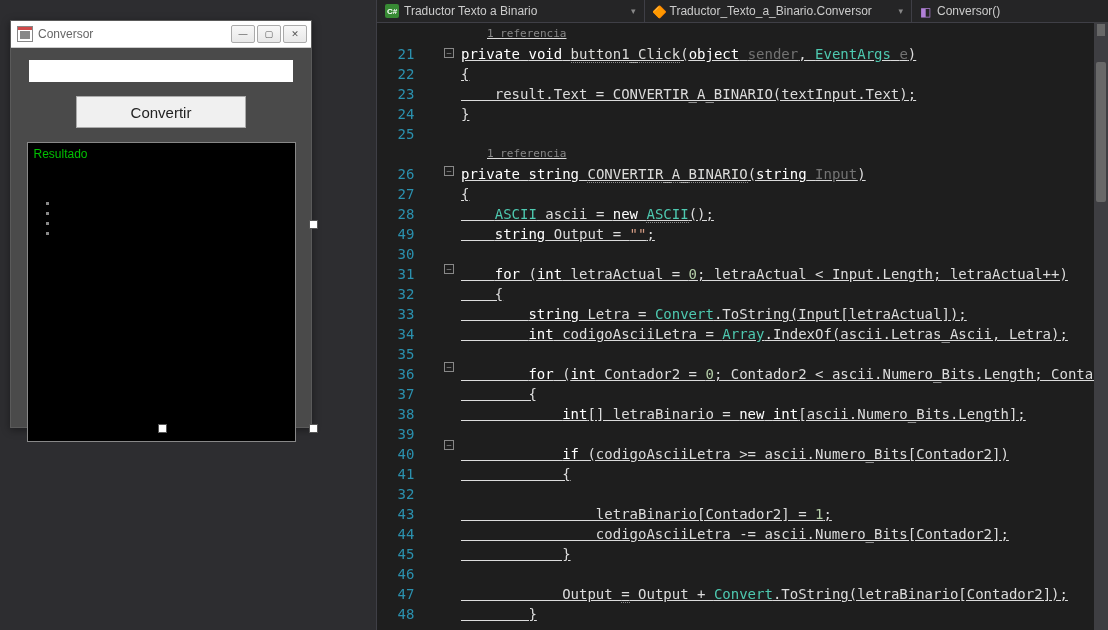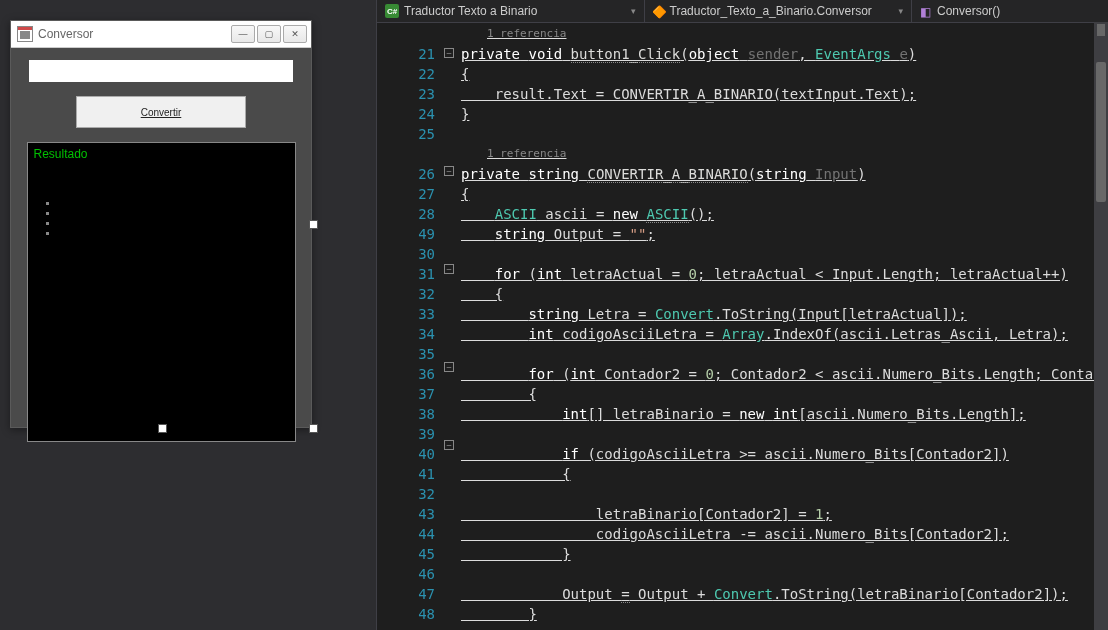--- a/index.html
+++ b/index.html
@@ -104,23 +104,22 @@
     display: block;
     margin-bottom: 14px;
   }
   .form-button {
     width: 170px;
     height: 32px;
     background: #f0f0f0;
     border: 1px solid #aaa;
     display: block;
     margin: 0 auto 14px;
-    font-size: 10px;
+    font-size: 15px;
     color: #222;
-    text-decoration: underline;
   }
   .form-result {
     width: 269px;
     height: 300px;
     background: #000;
     border: 1px solid #888;
     color: #00c000;
     font-size: 12px;
     padding: 4px 6px;
     box-sizing: border-box;
@@ -208,21 +207,21 @@
     display: flex;
     font-family: Consolas, monospace;
     font-size: 14px;
     line-height: 20px;
     overflow: hidden;
   }
   .gutter {
     width: 66px;
     background: #1e1e1e;
     color: #2b91af;
-    text-align: right;
+    text-align: center;
     padding-right: 8px;
     padding-top: 1px;
     box-sizing: border-box;
   }
   .gutter .ln {
     height: 20px;
   }
   .fold-gutter {
     width: 14px;
     background: #1e1e1e;

